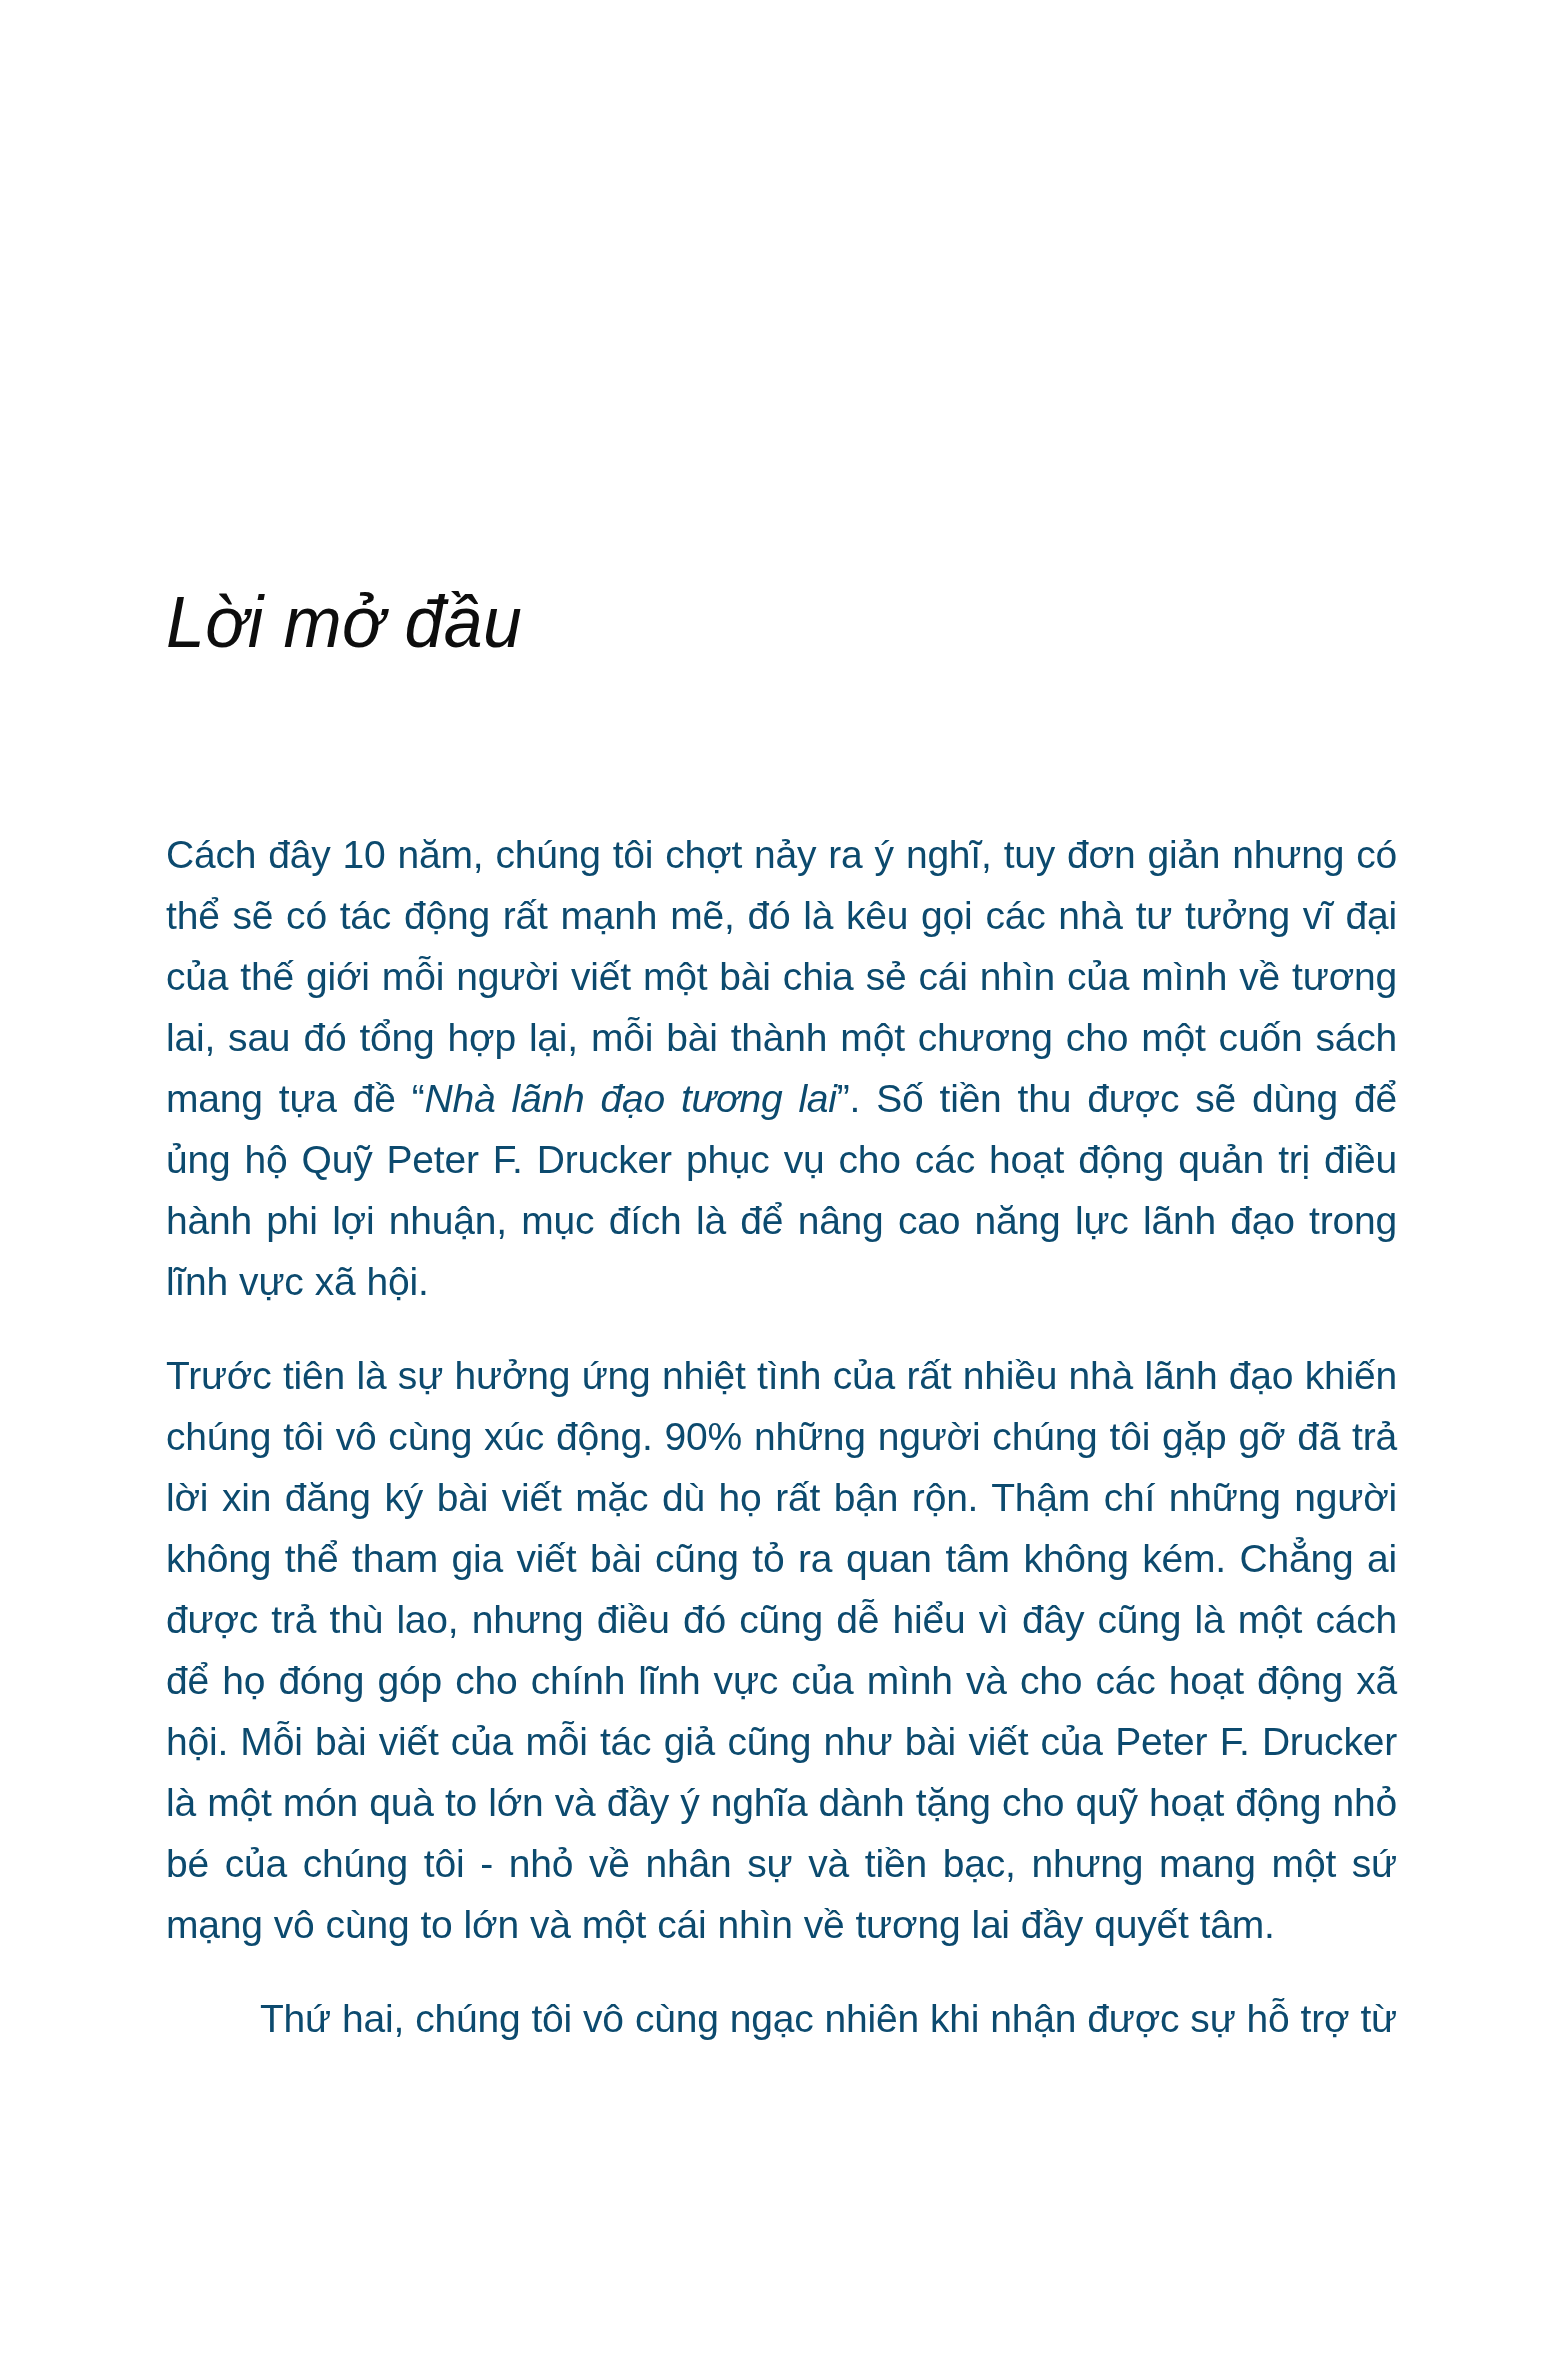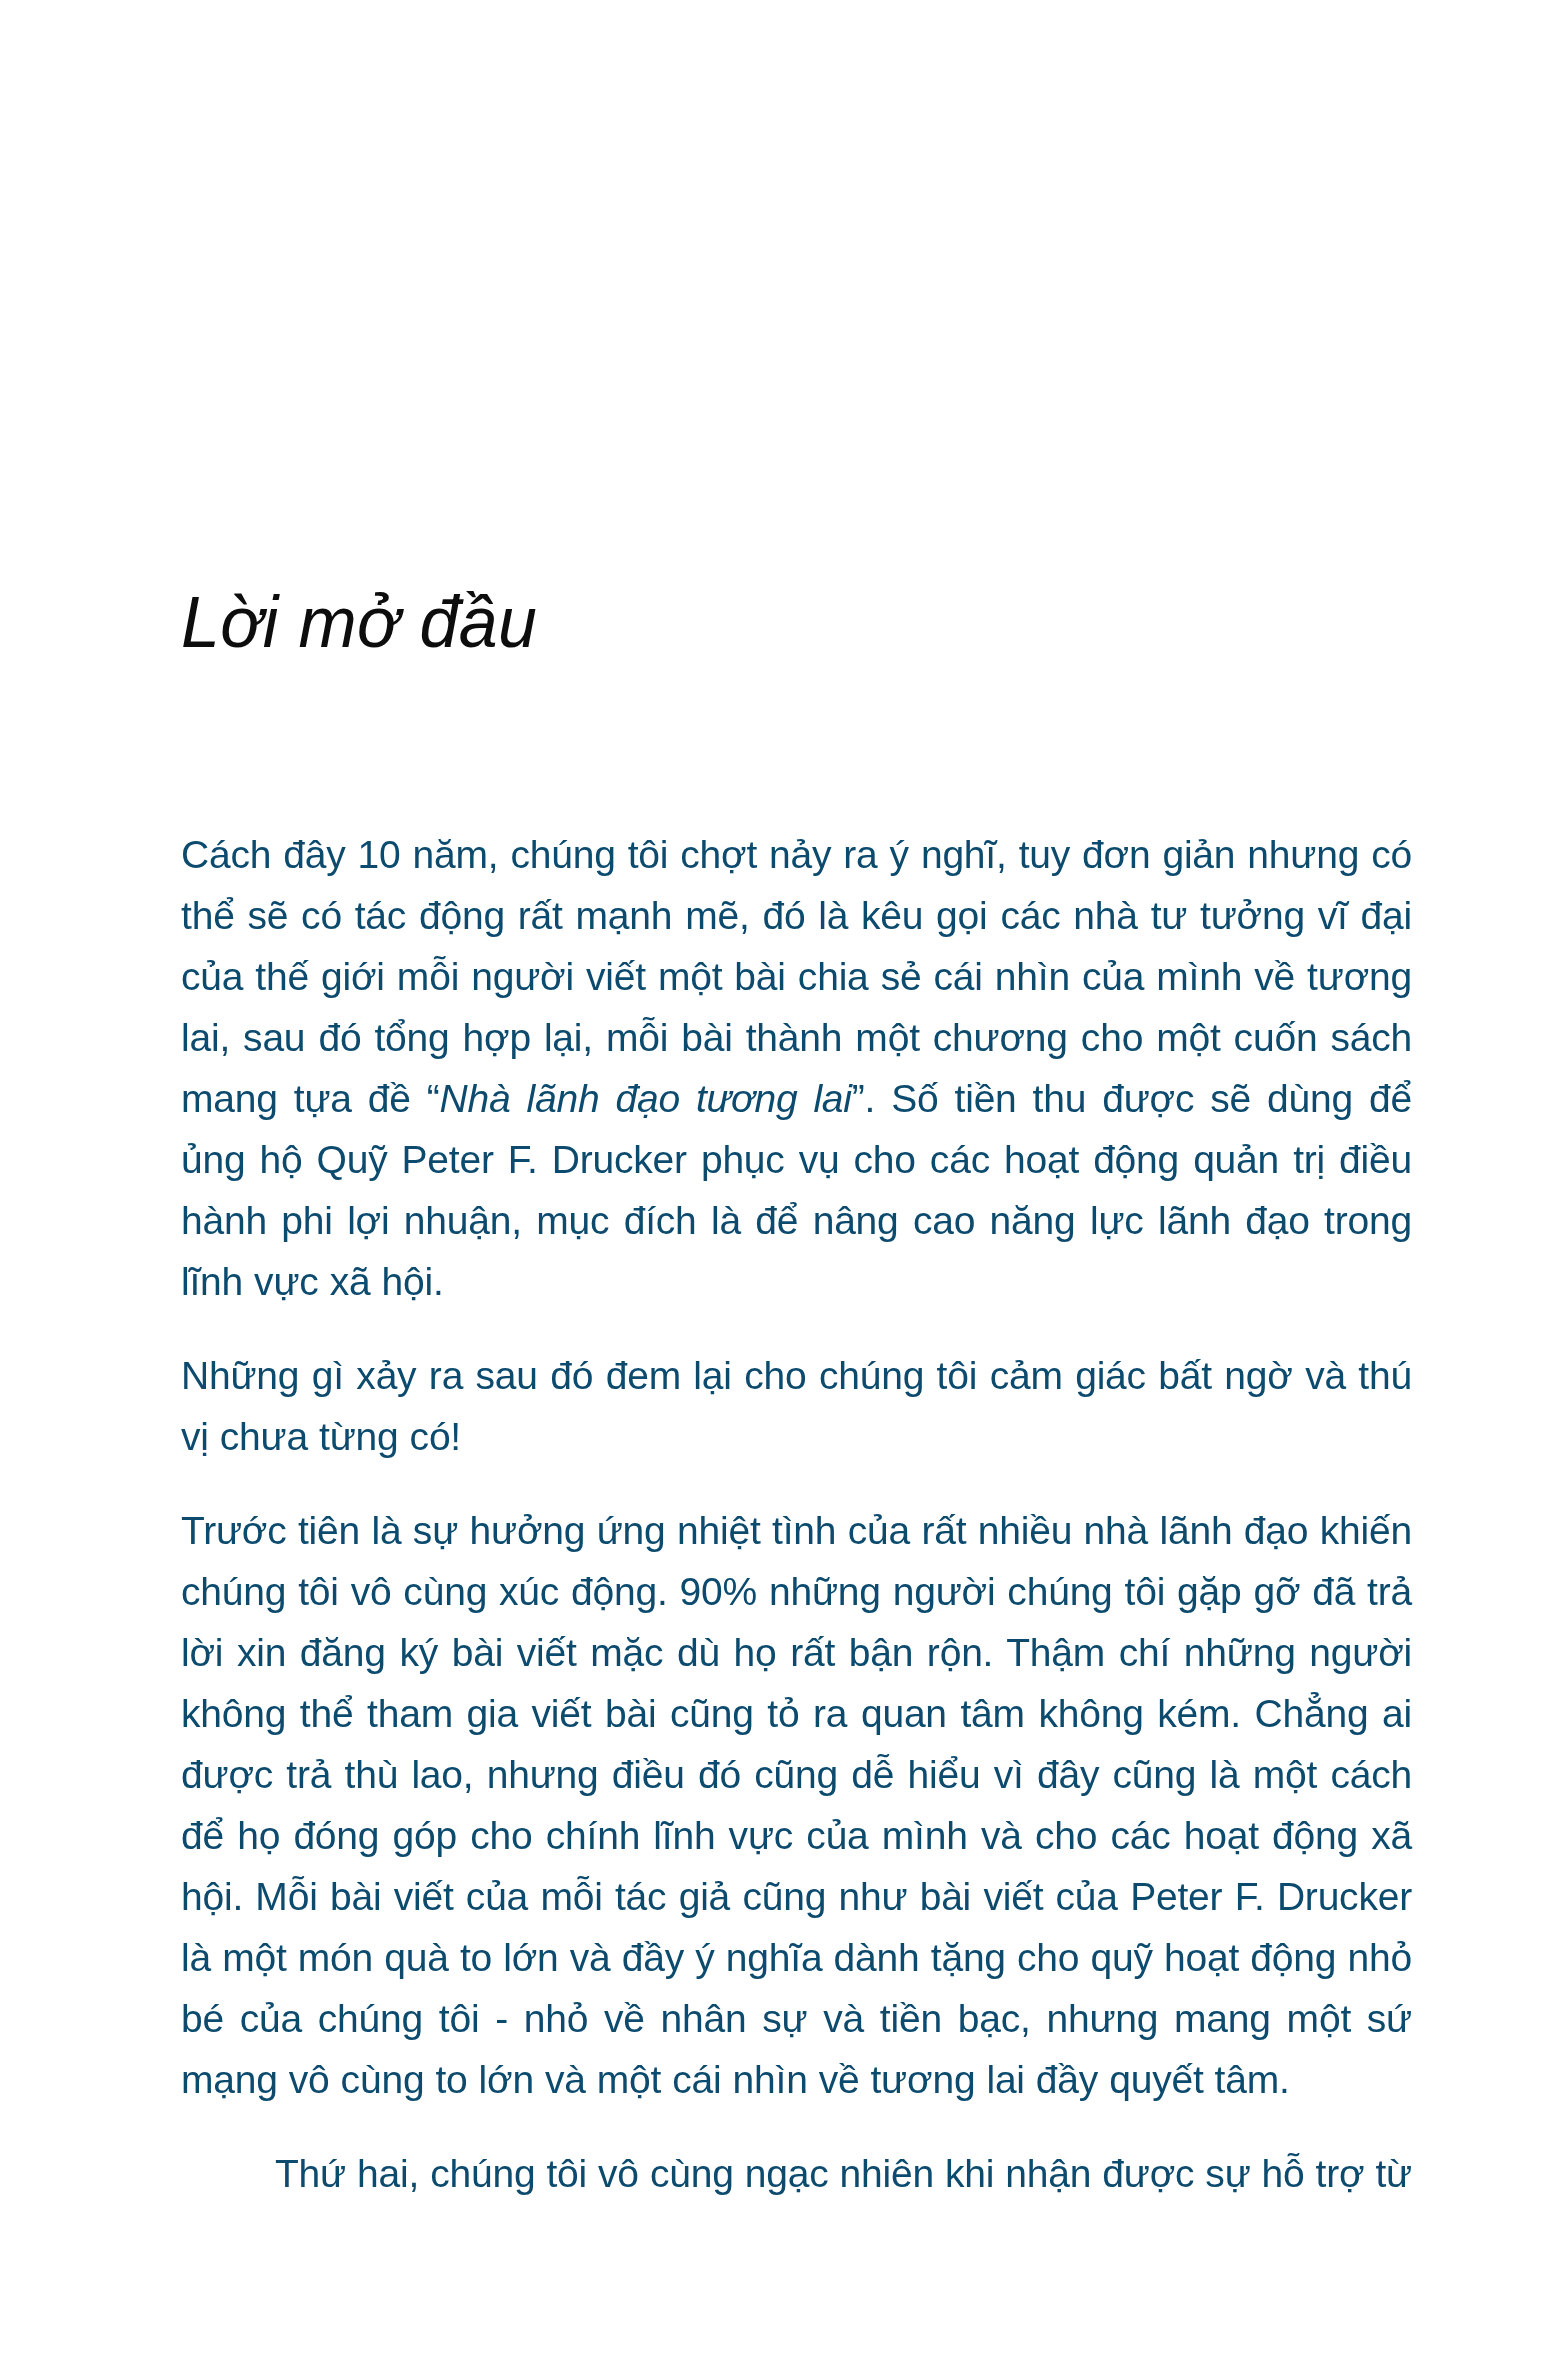--- a/index.html
+++ b/index.html
@@ -15,21 +15,21 @@
     background: #ffffff;
     overflow: hidden;
     font-family: "Liberation Sans", "DejaVu Sans", sans-serif;
     color: #0a0a0a;
     -webkit-font-smoothing: antialiased;
   }
 
   
   .content {
     position: absolute;
-    left: 181px;
+    left: 166px;
     top: 0;
     width: 1231px;
     height: 2366px;
     box-sizing: border-box;
   }
 
   
   .chapter-title {
     position: absolute;
     top: 585px;
@@ -87,21 +87,20 @@
   <div class="content">
 
     <h1 class="chapter-title">Lời mở đầu</h1>
 
     <div class="body-block">
 
       <p class="para">
         <span>Cách đây 10 năm, chúng tôi chợt nảy ra ý nghĩ, tuy đơn giản nhưng có thể sẽ có tác động rất mạnh mẽ, đó là kêu gọi các nhà tư tưởng vĩ đại của thế giới mỗi người viết một bài chia sẻ cái nhìn của mình về tương lai, sau đó tổng hợp lại, mỗi bài thành một chương cho một cuốn sách mang tựa đề “</span><em class="book-title">Nhà lãnh đạo tương lai</em><span>”. Số tiền thu được sẽ dùng để ủng hộ Quỹ Peter F. Drucker phục vụ cho các hoạt động quản trị điều hành phi lợi nhuận, mục đích là để nâng cao năng lực lãnh đạo trong lĩnh vực xã hội.</span>
       </p>
 
-      <p class="para">Những gì xảy ra sau đó đem lại cho chúng tôi cảm giác bất ngờ và thú vị chưa từng có!</p>
 
       <p class="para">Trước tiên là sự hưởng ứng nhiệt tình của rất nhiều nhà lãnh đạo khiến chúng tôi vô cùng xúc động. 90% những người chúng tôi gặp gỡ đã trả lời xin đăng ký bài viết mặc dù họ rất bận rộn. Thậm chí những người không thể tham gia viết bài cũng tỏ ra quan tâm không kém. Chẳng ai được trả thù lao, nhưng điều đó cũng dễ hiểu vì đây cũng là một cách để họ đóng góp cho chính lĩnh vực của mình và cho các hoạt động xã hội. Mỗi bài viết của mỗi tác giả cũng như bài viết của Peter F. Drucker là một món quà to lớn và đầy ý nghĩa dành tặng cho quỹ hoạt động nhỏ bé của chúng tôi - nhỏ về nhân sự và tiền bạc, nhưng mang một sứ mạng vô cùng to lớn và một cái nhìn về tương lai đầy quyết tâm.</p>
 
       <p class="para partial">Thứ hai, chúng tôi vô cùng ngạc nhiên khi nhận được sự hỗ trợ từ</p>
 
     </div>
   </div>
 </div>
 
 

